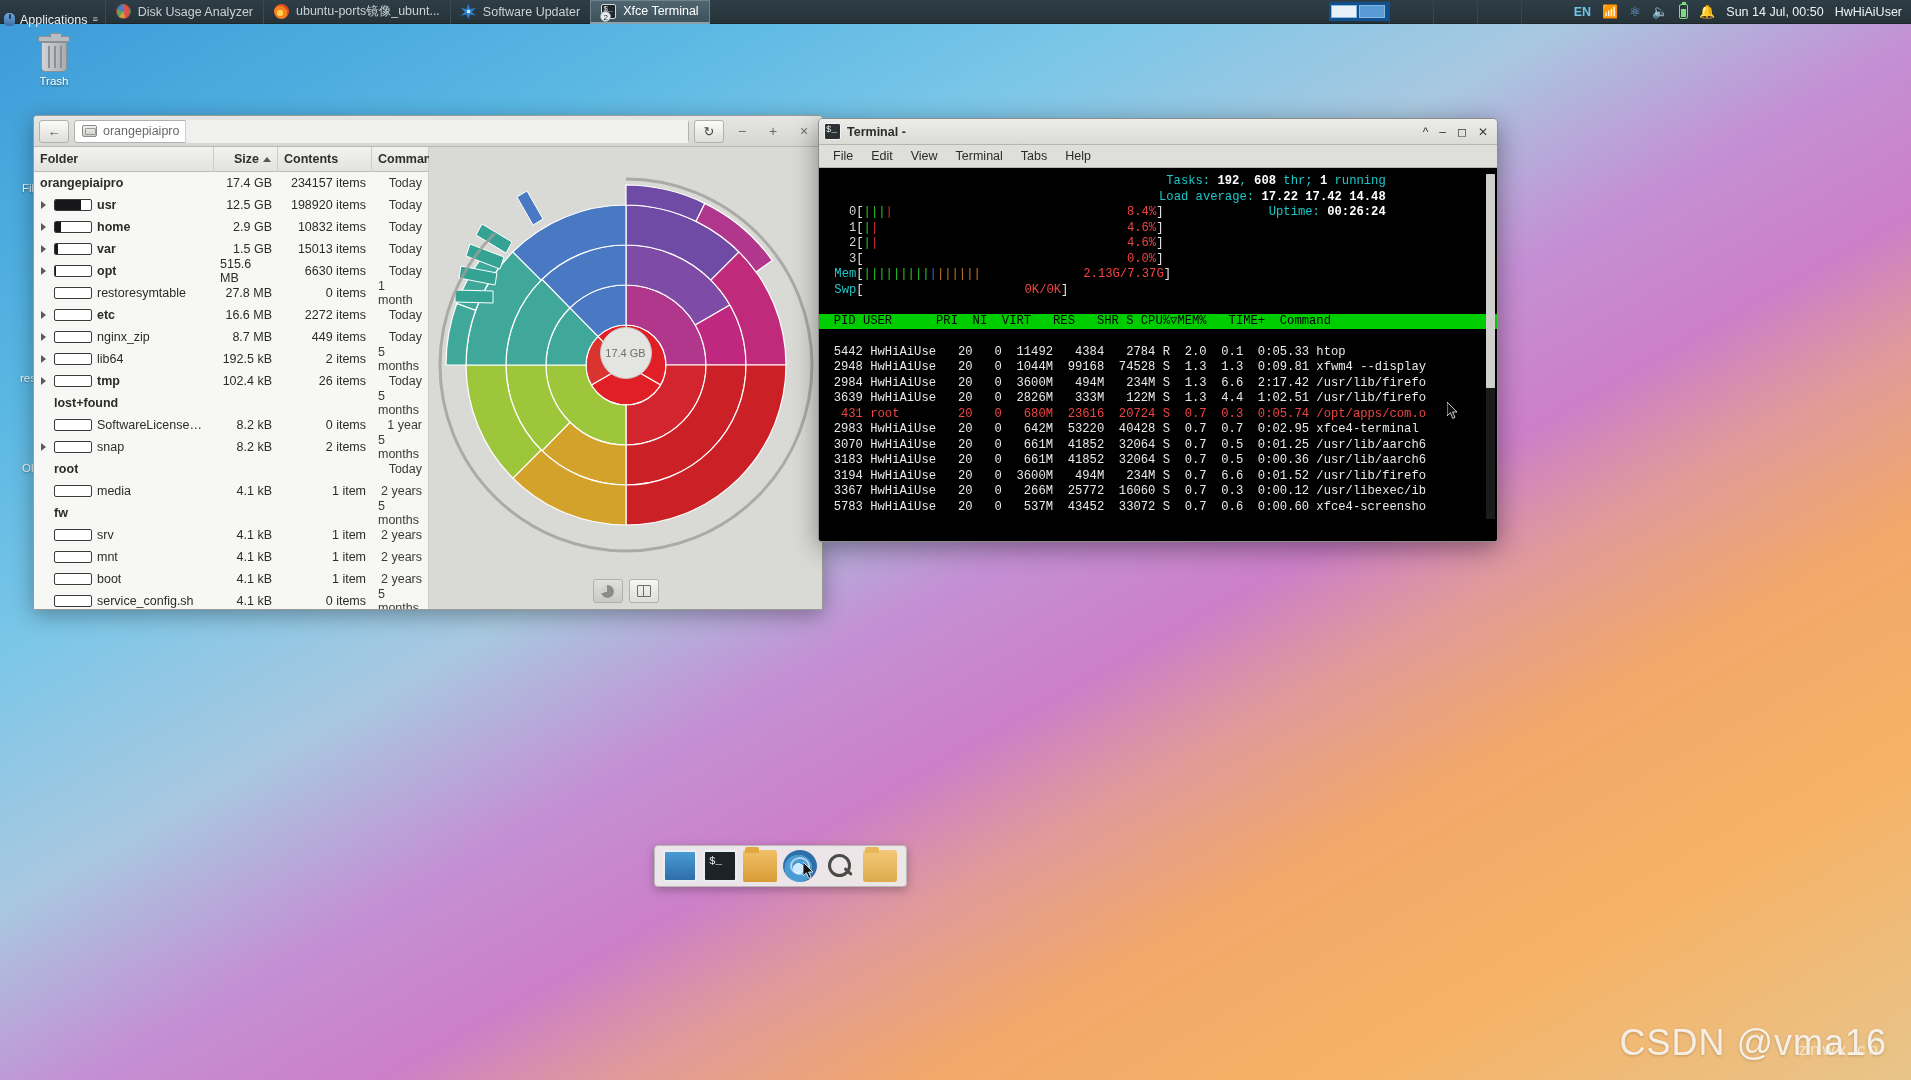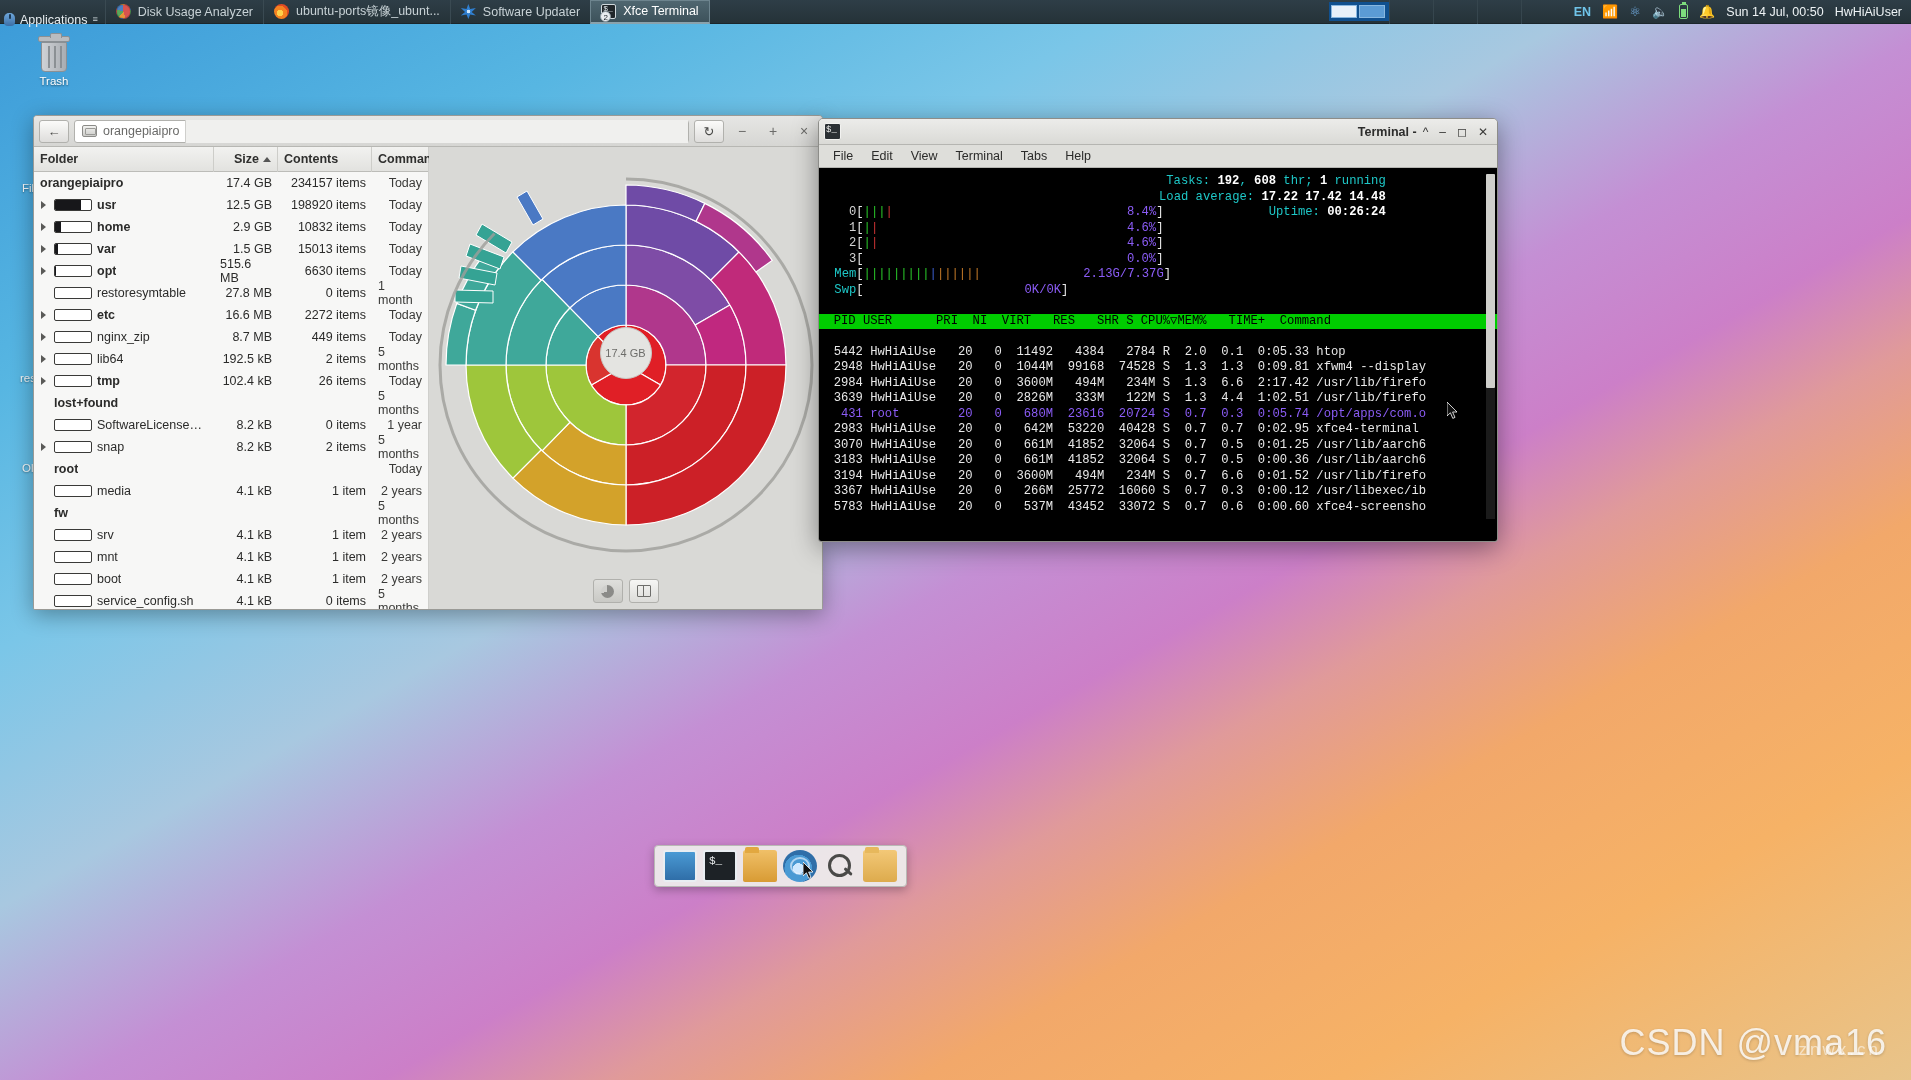--- a/index.html
+++ b/index.html
@@ -144,28 +144,28 @@
   #term{
     position:absolute;left:818px;top:118px;width:680px;height:424px;
     background:#d8d8d4;border:1px solid #8d8d89;border-radius:5px 5px 3px 3px;
     box-shadow:0 6px 26px #0006;z-index:30;overflow:hidden;
     display:flex;flex-direction:column;
   }
   .tm-title{height:26px;background:linear-gradient(to bottom,#ececea,#dadad6);
     border-bottom:1px solid #b5b5b1;display:flex;align-items:center;padding:0 5px;gap:6px;}
   .tm-ico{width:17px;height:17px;background:#2b3034;border:1.5px solid #f2f2f0;border-radius:2px;position:relative;flex:none;}
   .tm-ico:before{content:"$_";position:absolute;left:1px;top:0px;font-size:9px;color:#f2f2f0;font-family:"Liberation Mono",monospace;line-height:13px;}
-  .tm-name{flex:1;text-align:right;font-size:12.5px;color:#2d2d2c;font-weight:bold;}
+  .tm-name{flex:1;text-align:left;font-size:12.5px;color:#2d2d2c;font-weight:bold;}
   .tm-ctrls{display:flex;align-items:center;gap:11px;padding-right:4px;color:#3a3a38;font-size:12px;}
   .tm-menu{height:23px;background:#dededa;border-bottom:1px solid #b5b5b1;display:flex;align-items:center;gap:2px;padding:0 6px;}
   .tm-menu span{font-size:12.5px;color:#2b2b2a;padding:2px 8px;}
   .tm-screen{flex:1;background:#000;color:#d4d4d4;font-family:"Liberation Mono","DejaVu Sans Mono",monospace;
     font-size:12.2px;line-height:15.5px;padding:6px 0 0 0;position:relative;overflow:hidden;white-space:pre;}
   .tm-screen .pad{padding-left:8px;}
-  .cyan{color:#1ec8c8;} .wht{color:#e8e8e8;} .gry{color:#8b5cf6;} .whtb{color:#ffffff;font-weight:bold;}
+  .cyan{color:#1ec8c8;} .wht{color:#e8e8e8;} .gry{color:#ef4444;} .whtb{color:#ffffff;font-weight:bold;}
   .hdrbar{background:#00cd00;color:#000;display:block;}
   .selrow{background:#00cdcd;color:#000;display:block;}
   .tm-scroll{position:absolute;right:2px;top:6px;width:9px;bottom:22px;background:#1b1b1b;}
   .tm-scroll i{position:absolute;left:0;right:0;top:0;height:62%;background:#cfcfcb;border-radius:1px;}
   .tm-cursor{position:absolute;left:574px;top:218px;width:12px;height:17px;color:#111;font-size:15px;}
 
   
   #dock{
     position:absolute;left:654px;top:845px;width:253px;height:42px;
     background:rgba(238,238,236,.92);border:1px solid #b9b9b5;border-radius:4px;

